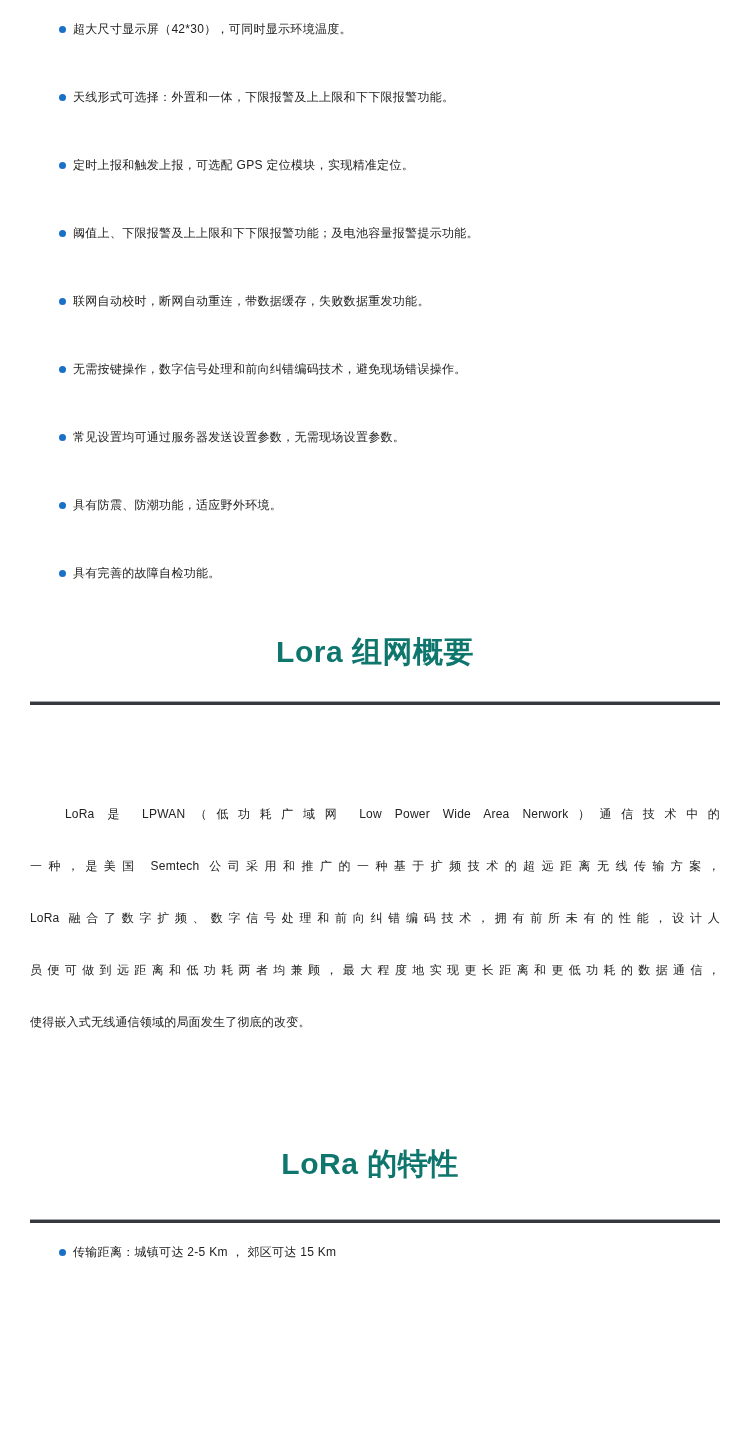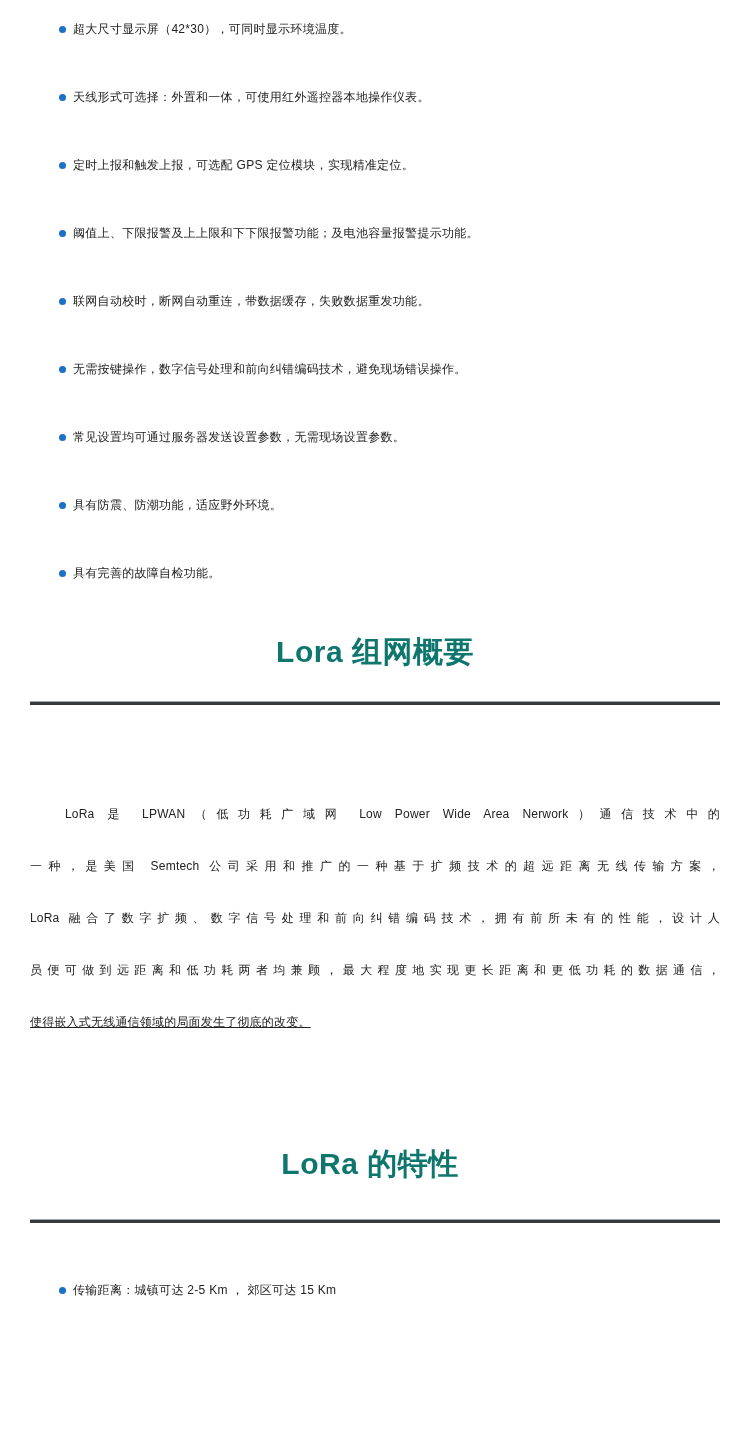--- a/index.html
+++ b/index.html
@@ -36,21 +36,20 @@
     position: absolute;
     left: -14px;
     top: 6px;
     width: 7px;
     height: 7px;
     border-radius: 50%;
     background: #1a6fc6;
   }
 
   ul.feature-list.bottom-list {
-    margin-top: 38px;
   }
   ul.feature-list.bottom-list li {
     margin-bottom: 0;
   }
 
   
   h2.section-title {
     margin: 36px 30px 0 30px;
     font-size: 30px;
     line-height: 40px;
@@ -86,29 +85,28 @@
     color: #222222;
     text-align: justify;
     text-align-last: justify;
     white-space: nowrap;
   }
   .para > div:first-child {
     text-indent: 35px;
   }
   .para > div:last-child {
     text-align-last: left;
-    text-decoration: underline;
   }
 </style>
 </head>
 <body>
 
 <ul class="feature-list">
     <li>超大尺寸显示屏（42*30），可同时显示环境温度。</li>
-    <li>天线形式可选择：外置和一体，可使用红外遥控器本地操作仪表。</li>
+    <li>天线形式可选择：外置和一体，下限报警及上上限和下下限报警功能。</li>
     <li>定时上报和触发上报，可选配 GPS 定位模块，实现精准定位。</li>
     <li>阈值上、下限报警及上上限和下下限报警功能；及电池容量报警提示功能。</li>
     <li>联网自动校时，断网自动重连，带数据缓存，失败数据重发功能。</li>
     <li>无需按键操作，数字信号处理和前向纠错编码技术，避免现场错误操作。</li>
     <li>常见设置均可通过服务器发送设置参数，无需现场设置参数。</li>
     <li>具有防震、防潮功能，适应野外环境。</li>
     <li>具有完善的故障自检功能。</li>
   </ul>
 
 <h2 class="section-title">Lora 组网概要</h2>

